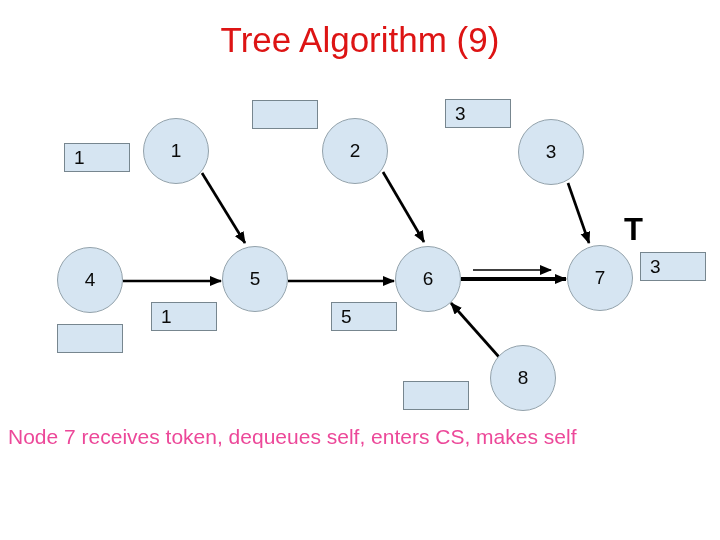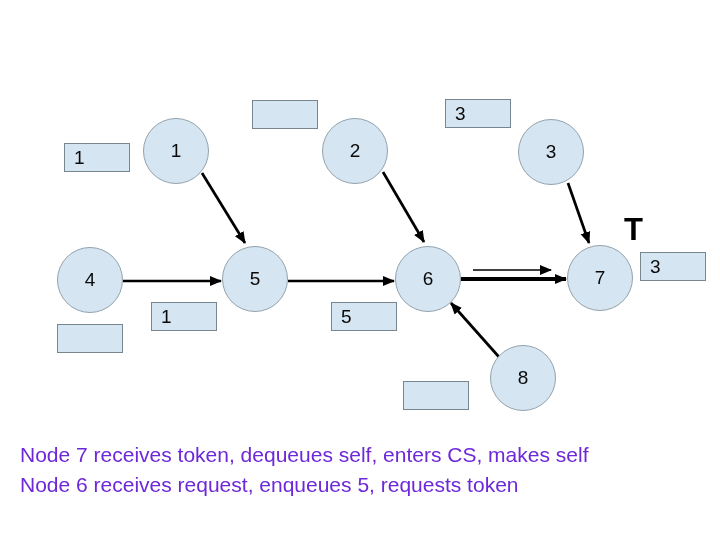--- a/index.html
+++ b/index.html
@@ -22,29 +22,30 @@
   }
   .qbox{
     position:absolute;width:66px;height:29px;
     border:1px solid #77868f;display:flex;align-items:center;
     font-size:19px;color:#0a0a0a;padding-left:9px;box-sizing:border-box;
   }
   .token-label{
     position:absolute;left:624px;top:214px;
     font-size:31px;font-weight:700;color:#000;line-height:1;
   }
-  .caption{position:absolute;left:8px;top:440px;width:700px;color:#6d28d9;margin-left:12px;}
+  .caption{position:absolute;left:8px;top:422px;width:700px;color:#ec4899;}
   .cap-line{font-size:21px;line-height:30px;white-space:nowrap;}
   .cap-line.indent{padding-left:35px;}
 </style>
 </head>
 <body>
 
 <div class="slide">
 
+  <h1 class="title">Tree Algorithm (9)</h1>
 
   <div id="diagram">
     <svg id="arrow-svg" width="720" height="540" viewBox="0 0 720 540">
       <defs>
         <marker id="ah" markerUnits="userSpaceOnUse" markerWidth="14" markerHeight="12" refX="11" refY="5" orient="auto">
           <path d="M0,0 L12,5 L0,10 z" fill="#000"></path>
         </marker>
       </defs>
     <line x1="202" y1="173" x2="245" y2="243" stroke="#000000" stroke-width="2.7" marker-end="url(#ah)"></line>
         <line x1="383" y1="172" x2="424" y2="242" stroke="#000000" stroke-width="2.7" marker-end="url(#ah)"></line>
@@ -101,16 +102,15 @@
       <div class="qbox" style="left: 57px; top: 324px; background: rgb(214, 229, 242); border-color: rgb(119, 134, 143);">
         <span></span>
       </div>
       <div class="qbox" style="left: 403px; top: 381px; background: rgb(214, 229, 242); border-color: rgb(119, 134, 143);">
         <span></span>
       </div>
     </div>
 
   <div class="caption">
     <div class="cap-line">Node 7 receives token, dequeues self, enters CS, makes self</div>
-    <div class="cap-line">Node 6 receives request, enqueues 5, requests token</div>
   </div>
 
 </div>
 
 </body></html>

